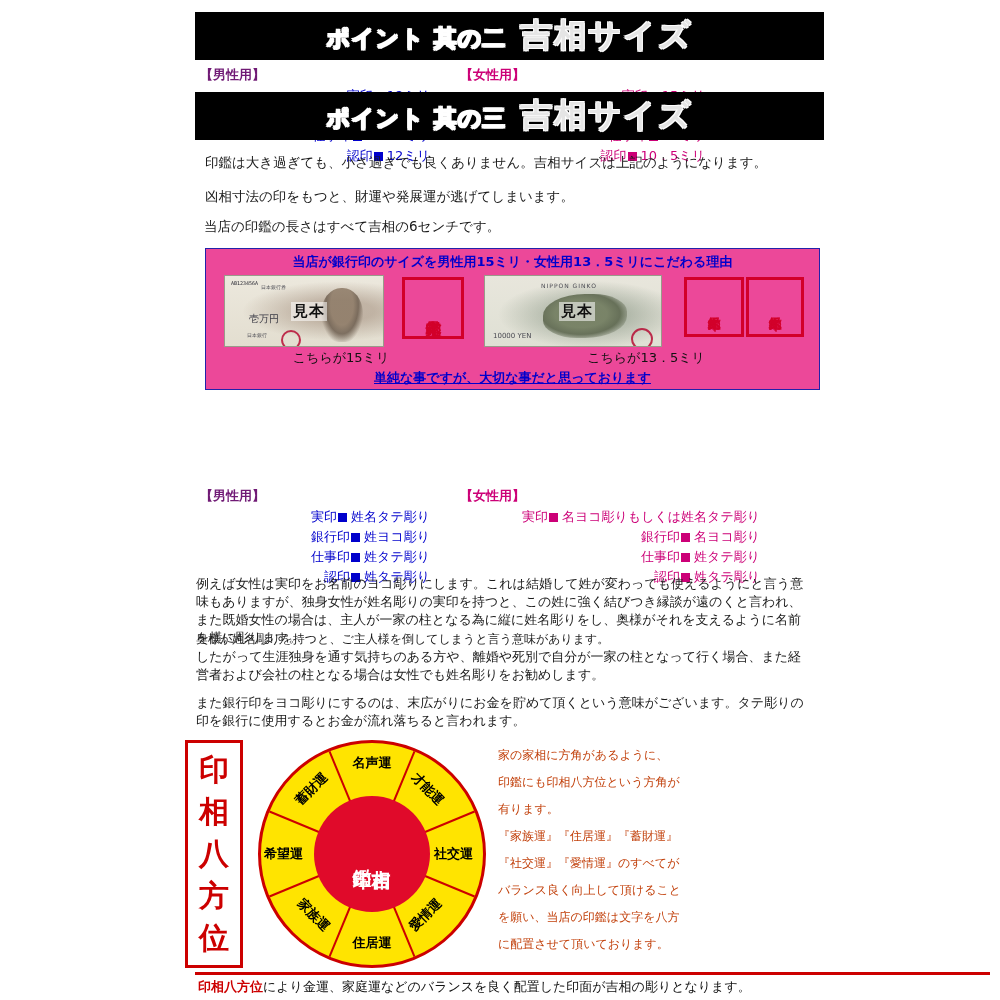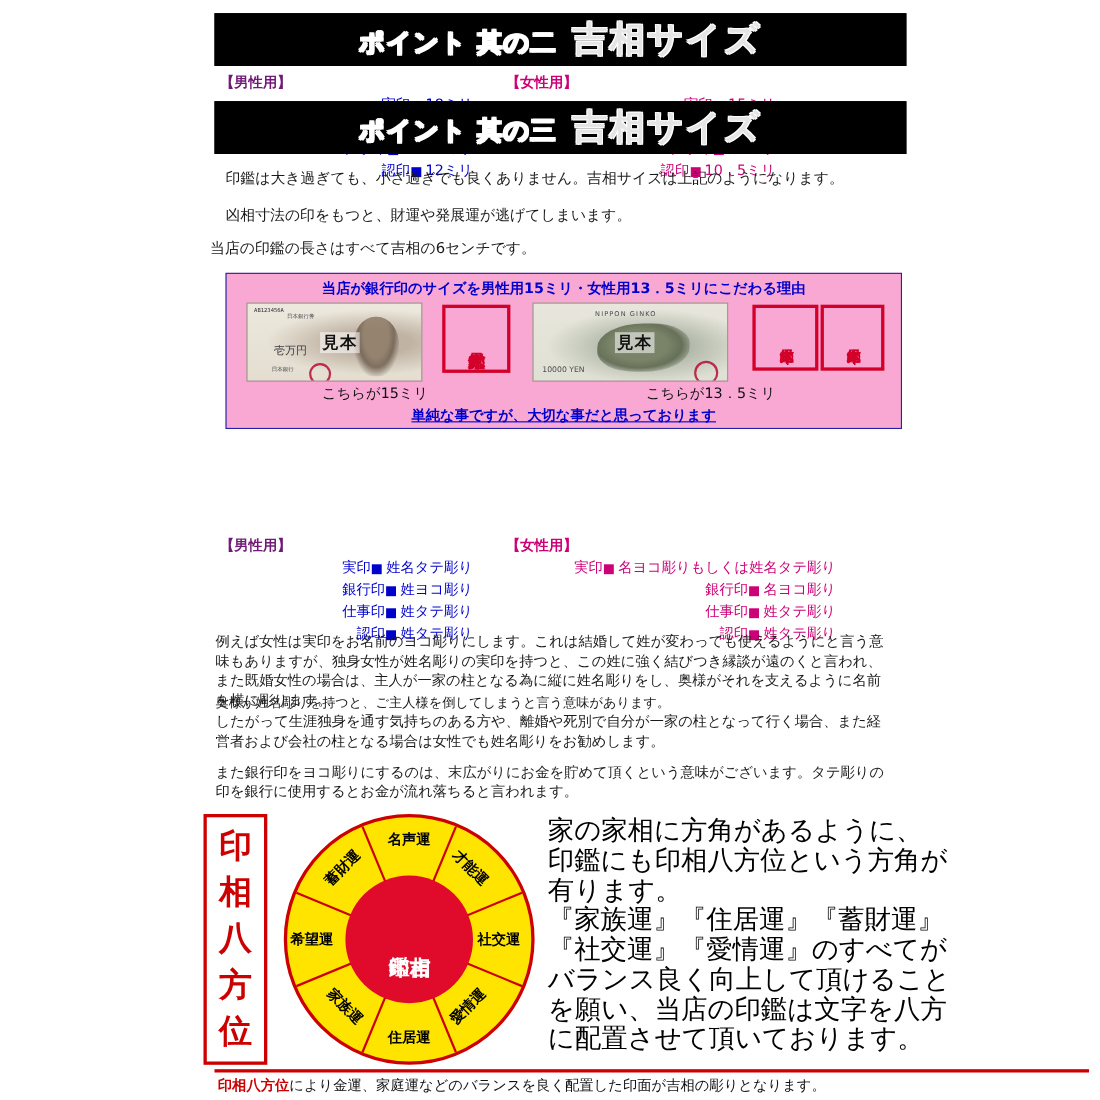--- a/index.html
+++ b/index.html
@@ -95,21 +95,21 @@
     font-family: "DejaVu Sans", sans-serif;
     font-size: 13.5px;
     color: #1a1a1a;
     line-height: 20px;
   }
 
   
   .figure-box {
     position: absolute;
     border: 1px solid #2222aa;
-    background: #f9a8d4;
+    background: #ec4899;
     box-sizing: border-box;
   }
   .figure-title {
     text-align: center;
     color: #0000cc;
     font-weight: bold;
     font-size: 13px;
     font-family: "DejaVu Sans", sans-serif;
     margin-top: 4px;
   }
@@ -271,23 +271,23 @@
   .spoke {
     position: absolute;
     background: #cc0000;
     transform-origin: 0 50%;
     height: 2px;
   }
 
   .right-text {
     position: absolute;
     font-family: "DejaVu Sans", sans-serif;
-    font-size: 24px;
+    font-size: 12px;
     line-height: 27px;
-    color: #000000;
+    color: #c2410c;
   }
   .foot-rule {
     position: absolute;
     background: #cc0000;
     height: 3px;
   }
   .foot-text {
     position: absolute;
     font-family: "DejaVu Sans", sans-serif;
     font-size: 13px;
@@ -352,21 +352,21 @@
     <div class="spec-row">
       <span class="spec-label female">認印</span>
       <span class="sq female"></span>
       <span class="spec-val female">10．5ミリ</span>
     </div>
   </div>
 </div>
 
 <div class="body-text" style="position:absolute; left:205px; top:152px; width:640px;">印鑑は大き過ぎても、小さ過ぎでも良くありません。吉相サイズは上記のようになります。</div>
 <div class="body-text" style="position:absolute; left:205px; top:186px; width:640px;">凶相寸法の印をもつと、財運や発展運が逃げてしまいます。</div>
-<div class="body-text" style="position:absolute; left:191px; top:216px; width:640px;">当店の印鑑の長さはすべて吉相の6センチです。</div>
+<div class="body-text" style="position:absolute; left:204px; top:216px; width:640px;">当店の印鑑の長さはすべて吉相の6センチです。</div>
 
 <div class="figure-box" style="left:205px; top:248px; width:615px; height:142px;">
   <div class="figure-title">当店が銀行印のサイズを男性用15ミリ・女性用13．5ミリにこだわる理由</div>
 
   <div class="bill b1000" style="left:18px; top:26px; width:160px; height:72px;">
     <div class="bill-tiny" style="left:36px; top:8px;">日本銀行券</div>
     <div class="portrait" style="left:96px; top:12px; width:42px; height:54px;"></div>
     <div class="bill-tiny" style="left:24px; top:36px; font-size:10px; color:#3b3b45;">壱万円</div>
     <div class="bill-tiny" style="left:22px; top:56px;">日本銀行</div>
     <div class="bill-num" style="left:6px; top:4px; font-size:5px;">AB123456A</div>

